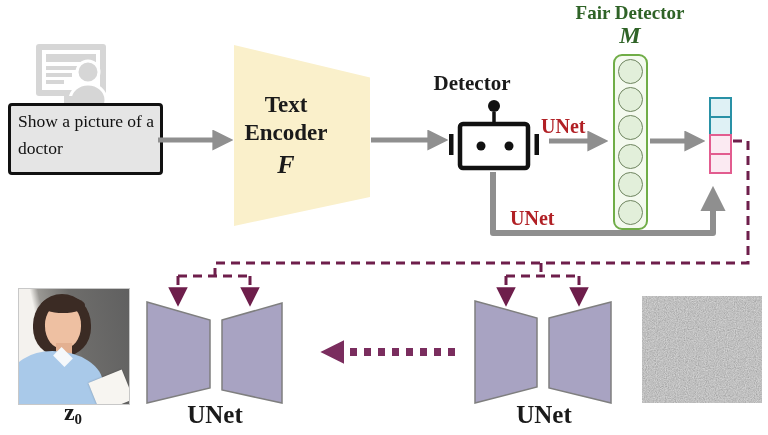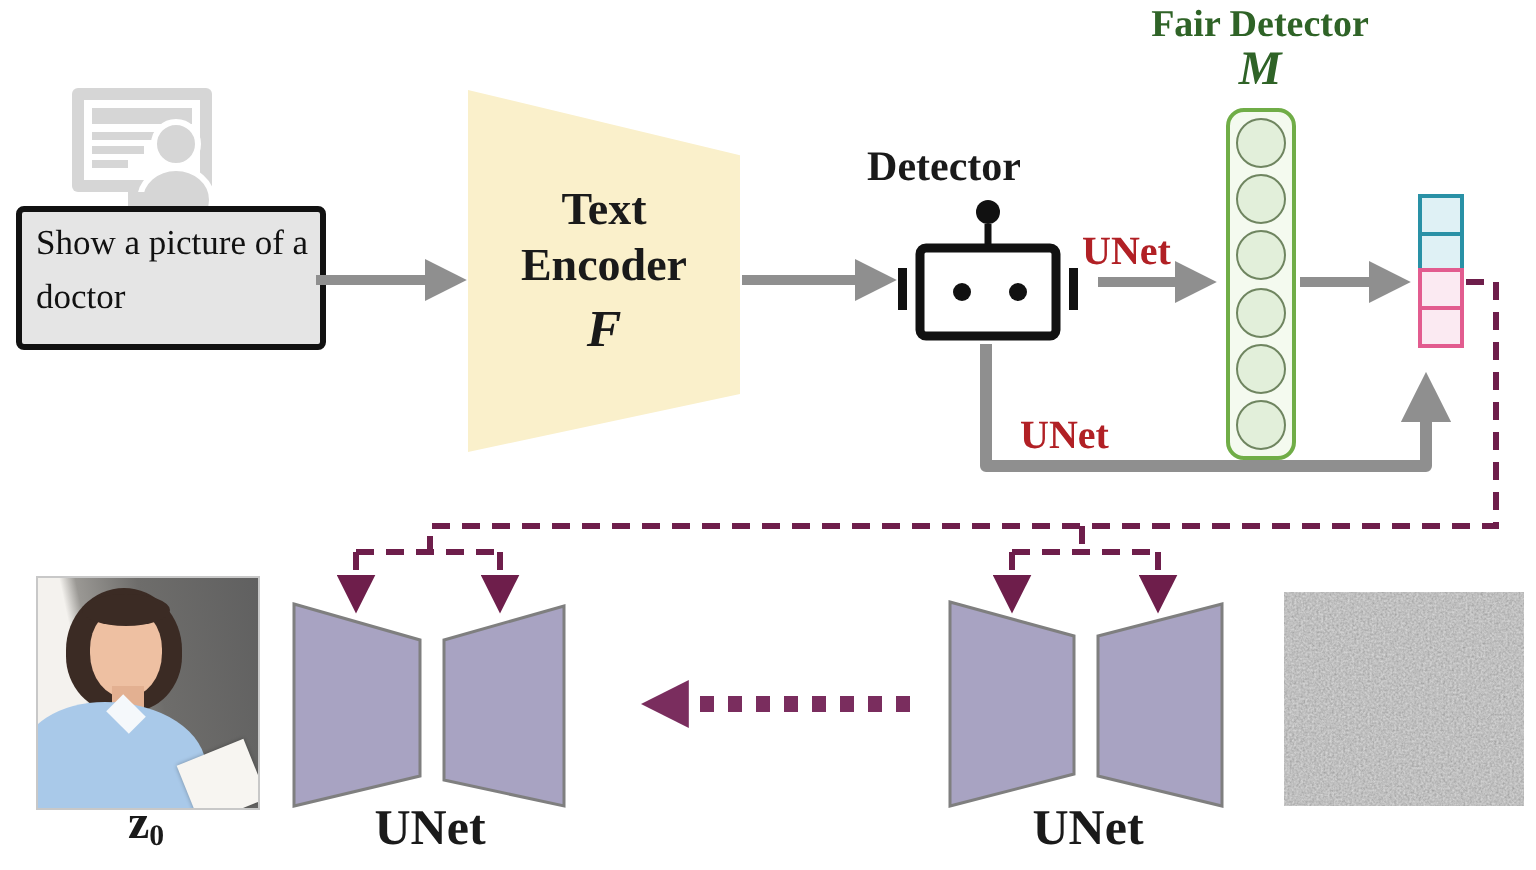--- a/index.html
+++ b/index.html
@@ -10,21 +10,21 @@
   .red{color:var(--accent-red);}
   .green{color:var(--dark-green);}
   
   #prompt-bubble{left:8px;top:103px;width:142px;height:64px;border:3px solid #111;
     border-radius:4px;background:#e5e5e5;font-size:17.5px;line-height:1.55;
     padding:2px 0 0 7px;color:#111;}
   
   #text-encoder{left:234px;top:45px;width:136px;height:181px;
     background:var(--encoder-fill);
     clip-path:polygon(0 0,100% 18%,100% 84%,0 100%);
-    display:flex;align-items:center;justify-content:center;text-align:center;}
+    display:flex;align-items:center;text-align:center;}
   #text-encoder .inner{width:104px;font-weight:bold;font-size:23px;line-height:1.2;color:#1a1a1a;}
   #text-encoder .sym{font-style:italic;font-size:26px;display:block;margin-top:2px;}
   
   #fair-box{left:613px;top:54px;width:31px;height:166px;border:2px solid var(--fair-border);
     border-radius:9px;background:var(--fair-fill);display:flex;flex-direction:column;
     align-items:center;justify-content:space-between;padding:3px 0;}
   .fm-circle{width:23px;height:23px;border-radius:50%;border:1.5px solid var(--circle-border);
     background:var(--circle-fill);}
   
   #embed-stack{left:709px;top:97px;display:flex;flex-direction:column;}

